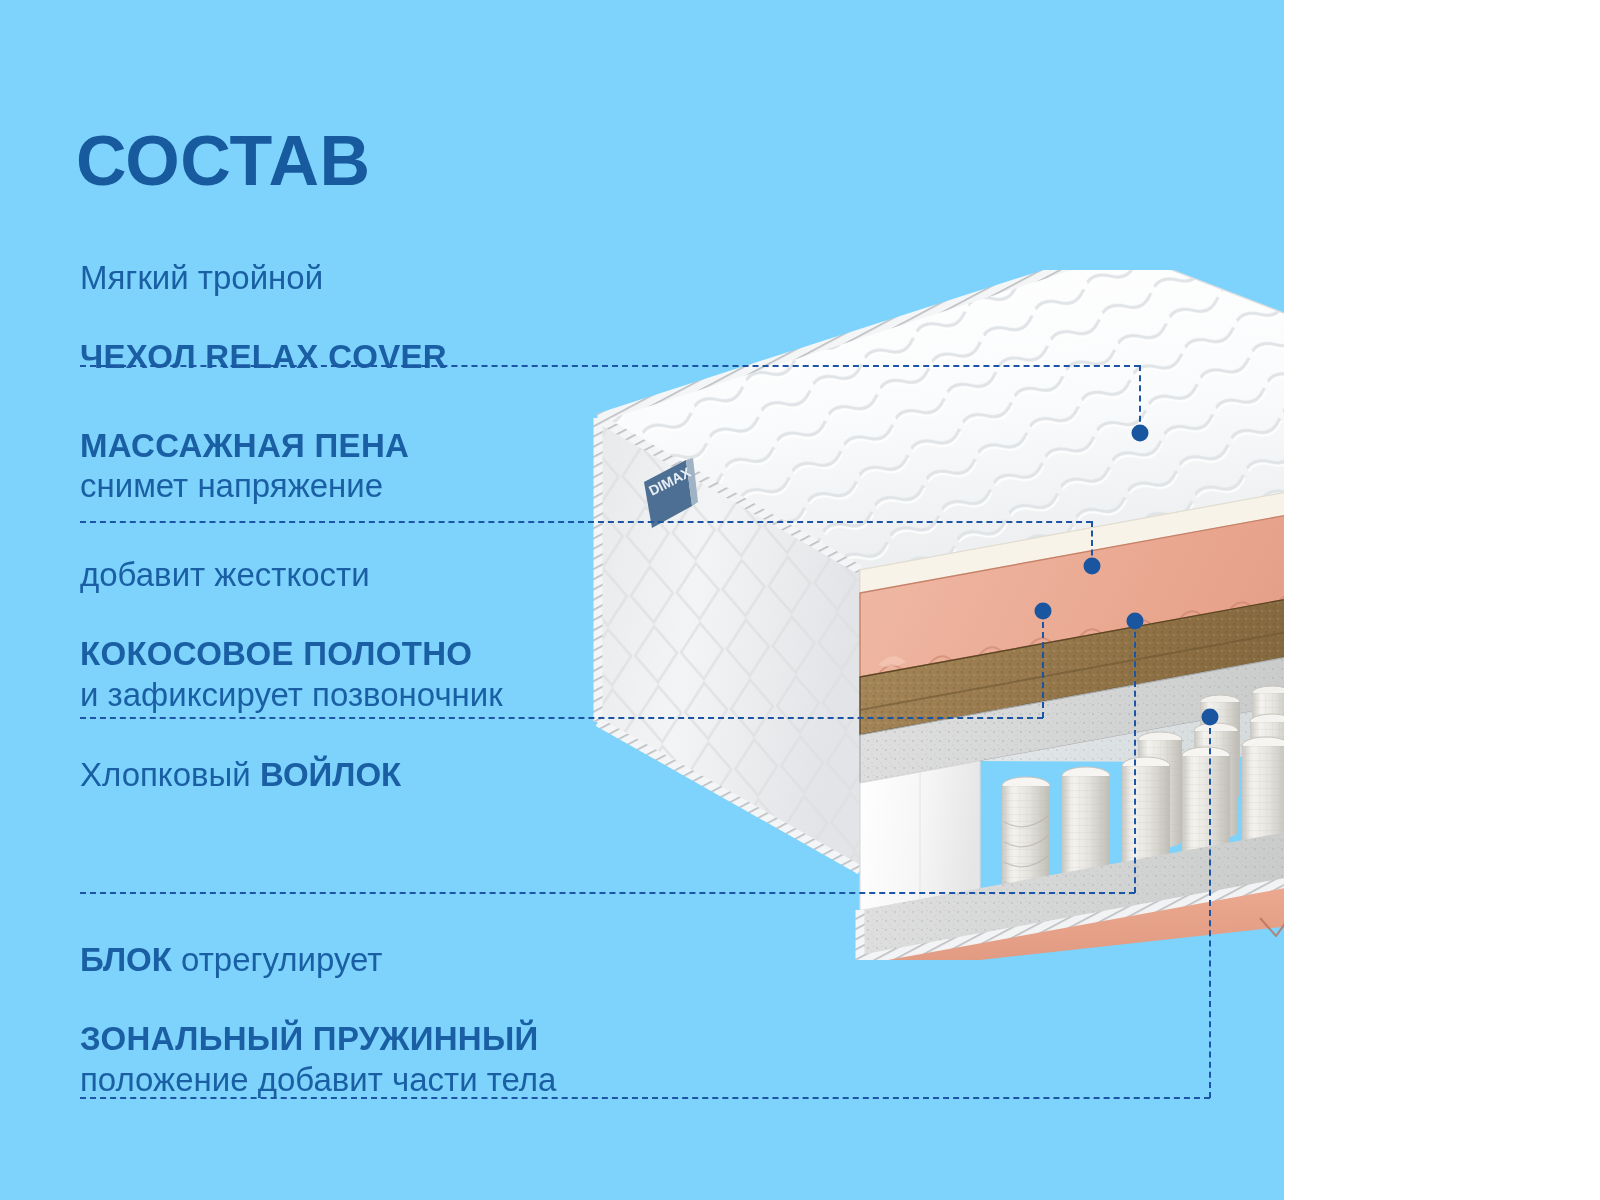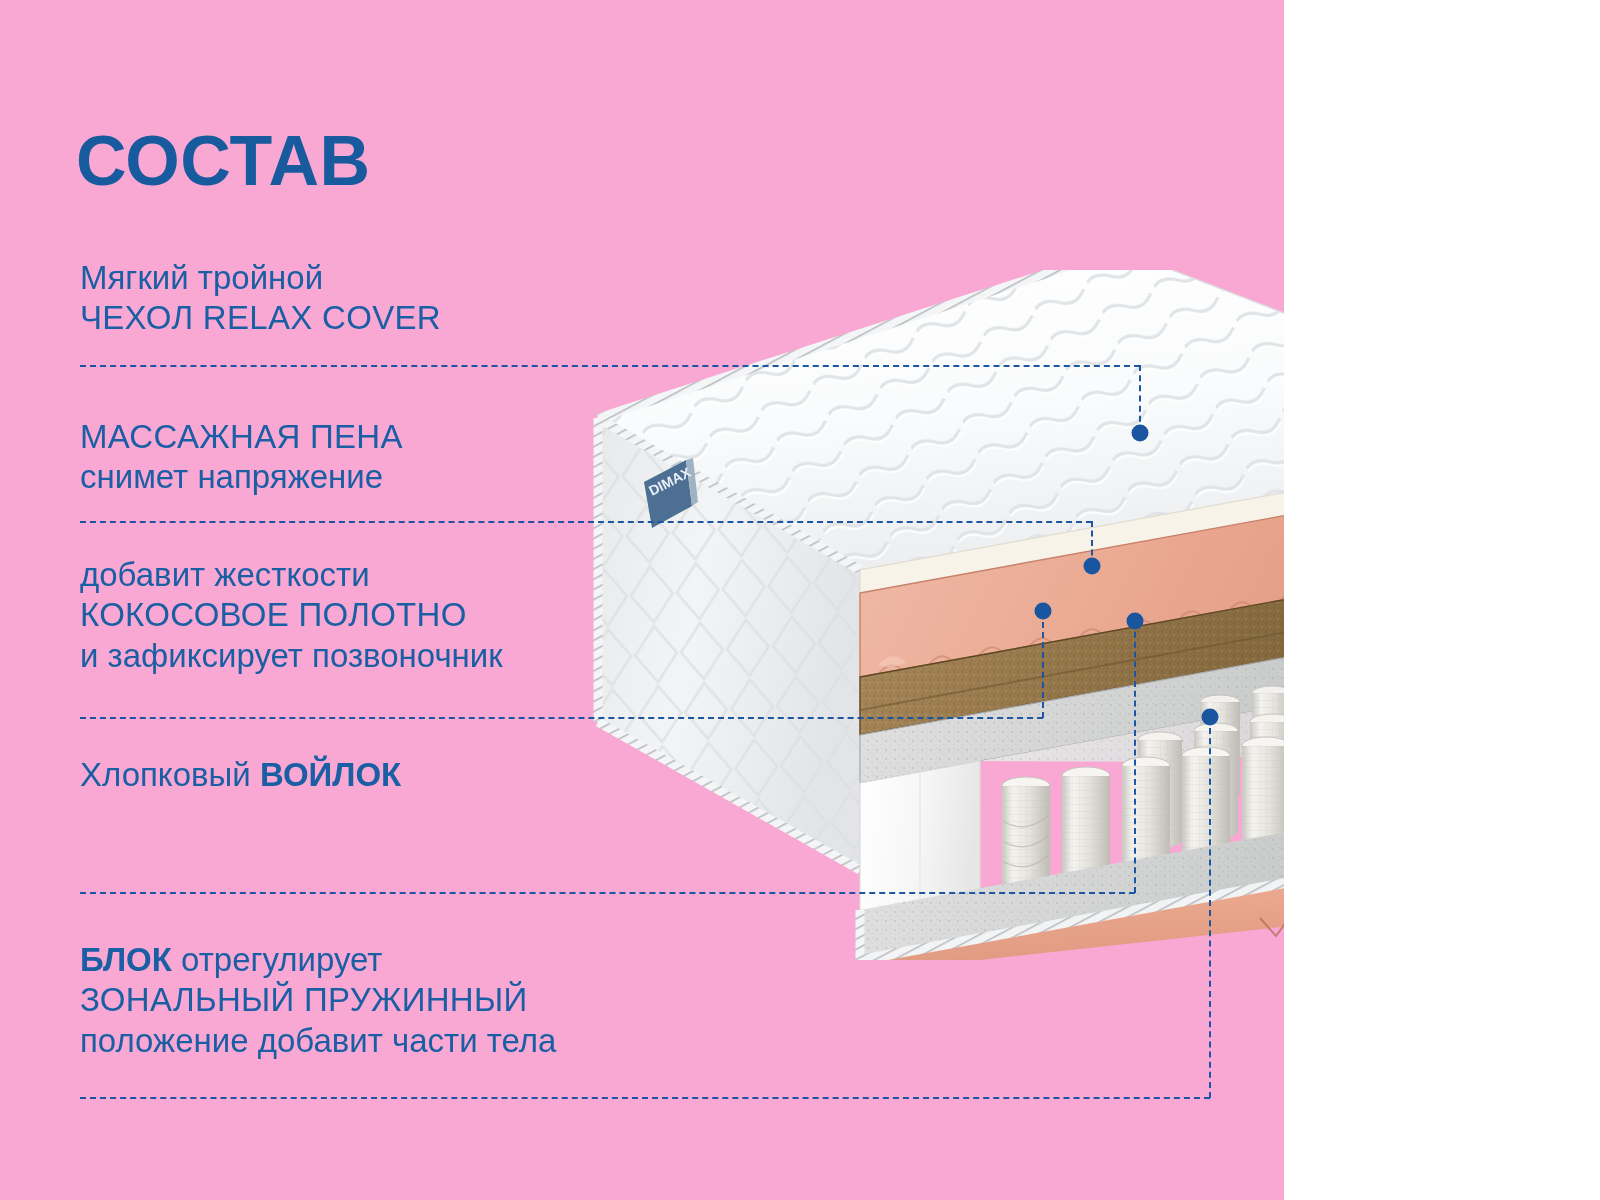--- a/index.html
+++ b/index.html
@@ -5,21 +5,21 @@
 <style>
   html, body {
     margin: 0;
     padding: 0;
     background: #ffffff;
   }
   #stage {
     position: relative;
     width: 1284px;
     height: 1200px;
-    background: #f9a8d4;
+    background: #7dd3fc;
     overflow: hidden;
     font-family: "Liberation Sans", "DejaVu Sans", sans-serif;
   }
 
   
   #page-title {
     position: absolute;
     left: 76px;
     top: 126px;
     font-size: 70px;
@@ -37,28 +37,29 @@
     color: #1a5fa3;
     line-height: 1.22;
     white-space: nowrap;
   }
   .callout .line {
     display: block;
     font-size: 33px;
     font-weight: 400;
   }
   .callout .line.strong {
-    font-weight: 400;
+    font-weight: 700;
     letter-spacing: 0.3px;
+    margin-top: 39px;
   }
   .callout .mix-normal { font-weight: 400; }
   .callout .mix-bold   { font-weight: 700; }
 
   #callout-1 { top: 258px; }
-  #callout-2 { top: 417px; }
+  #callout-2 { top: 387px; }
   #callout-3 { top: 555px; }
   #callout-4 { top: 755px; }
   #callout-5 { top: 940px; }
 
   
   .leader {
     position: absolute;
     pointer-events: none;
   }
   .leader .h {

